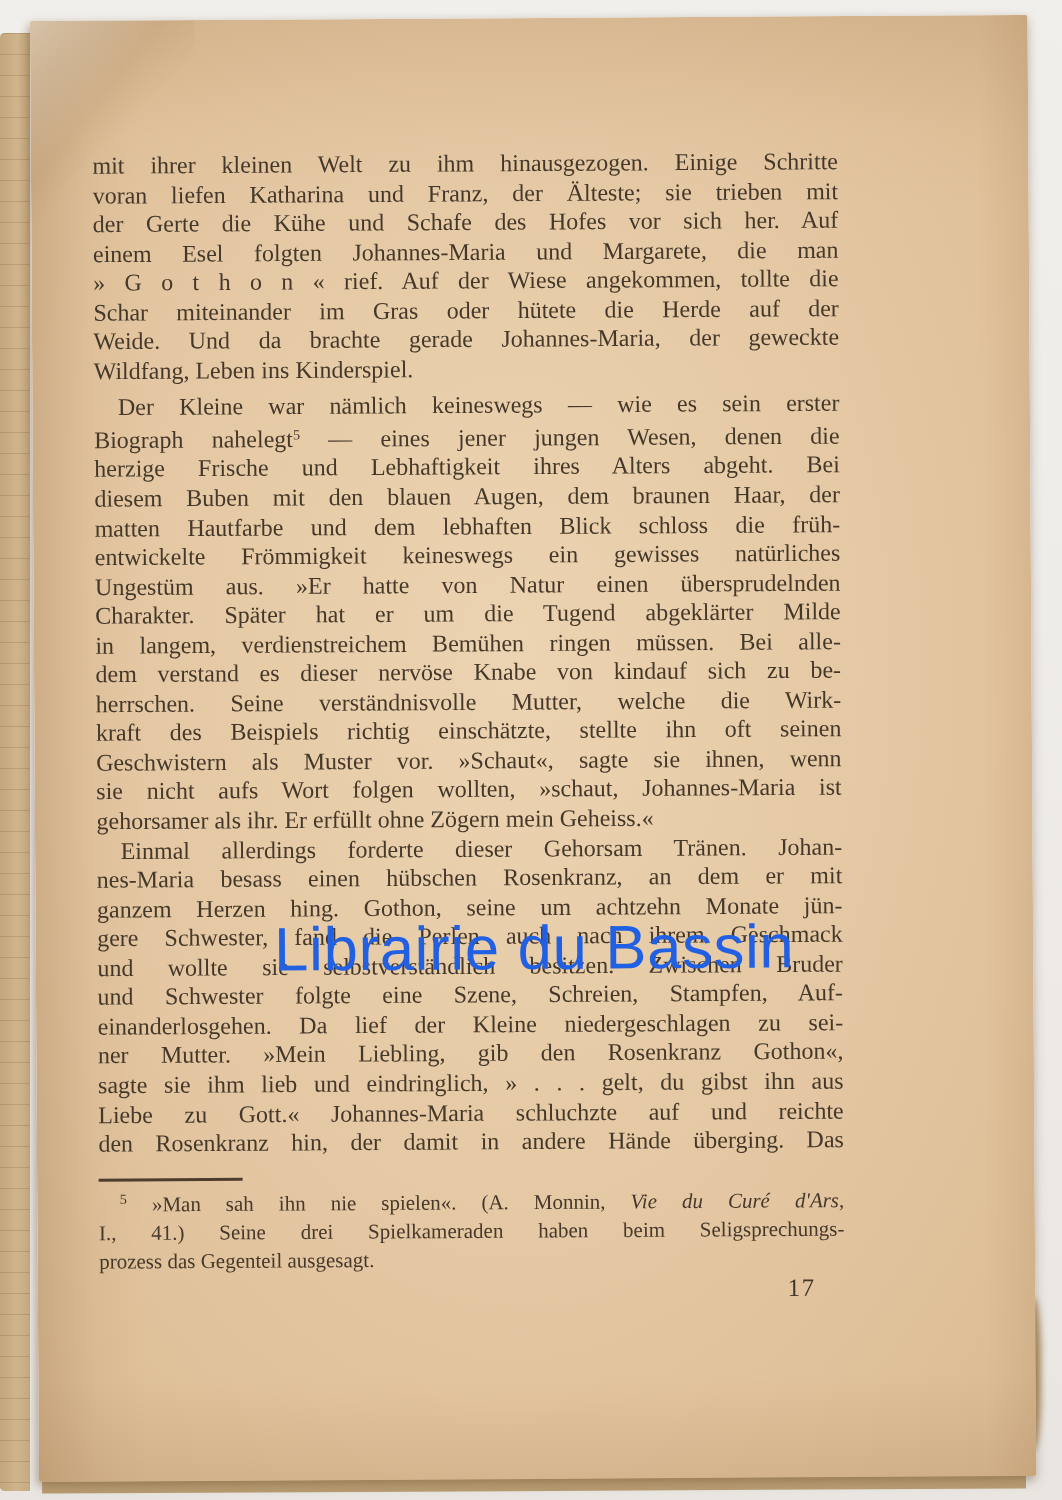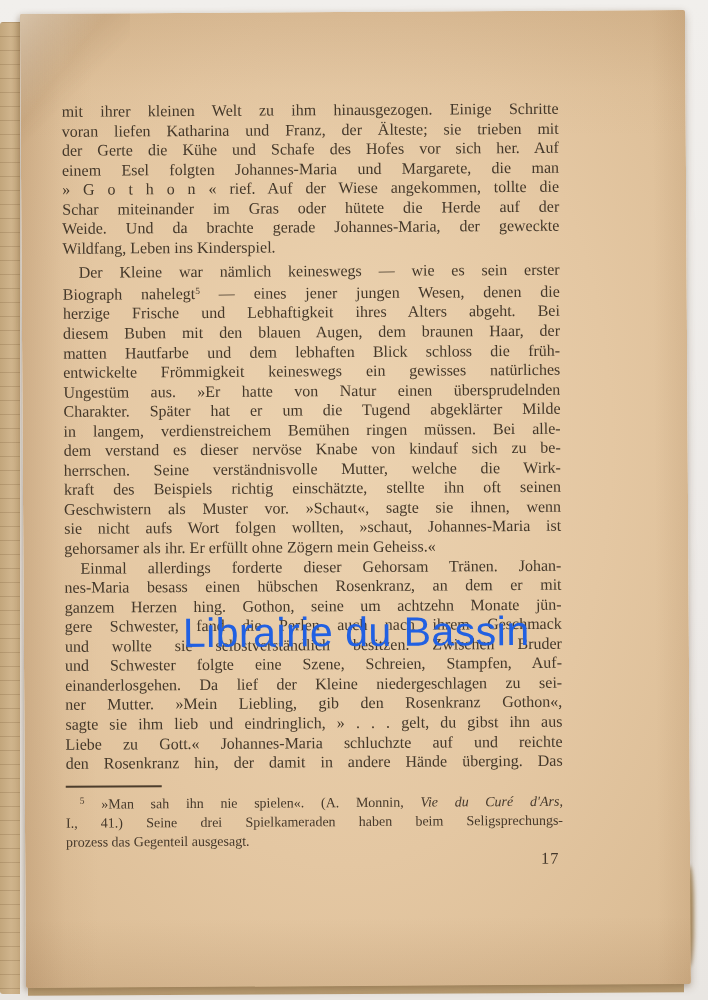--- a/index.html
+++ b/index.html
@@ -62,21 +62,21 @@
     position:absolute;left:41px;top:772px;width:96px;height:2px;
     background:#4c3d2c;
   }
   .footnote{
     position:absolute;left:41px;top:778px;width:497px;
     color:#46392b;font-size:14px;line-height:19px;
   }
   .footnote .line.indent{text-indent:14px;}
   .page-number{
     position:absolute;left:500px;top:838px;width:50px;
-    color:#44372a;font-size:16.5px;letter-spacing:1px;text-align:center;
+    color:#44372a;font-size:16.5px;letter-spacing:1px;text-align:left;
   }
   .watermark{
     position:absolute;left:159px;top:598px;
     font-family:"Liberation Sans","DejaVu Sans",sans-serif;
     font-size:41px;line-height:44px;font-weight:500;letter-spacing:.5px;
     white-space:nowrap;
   }
 </style>
 </head>
 <body>

